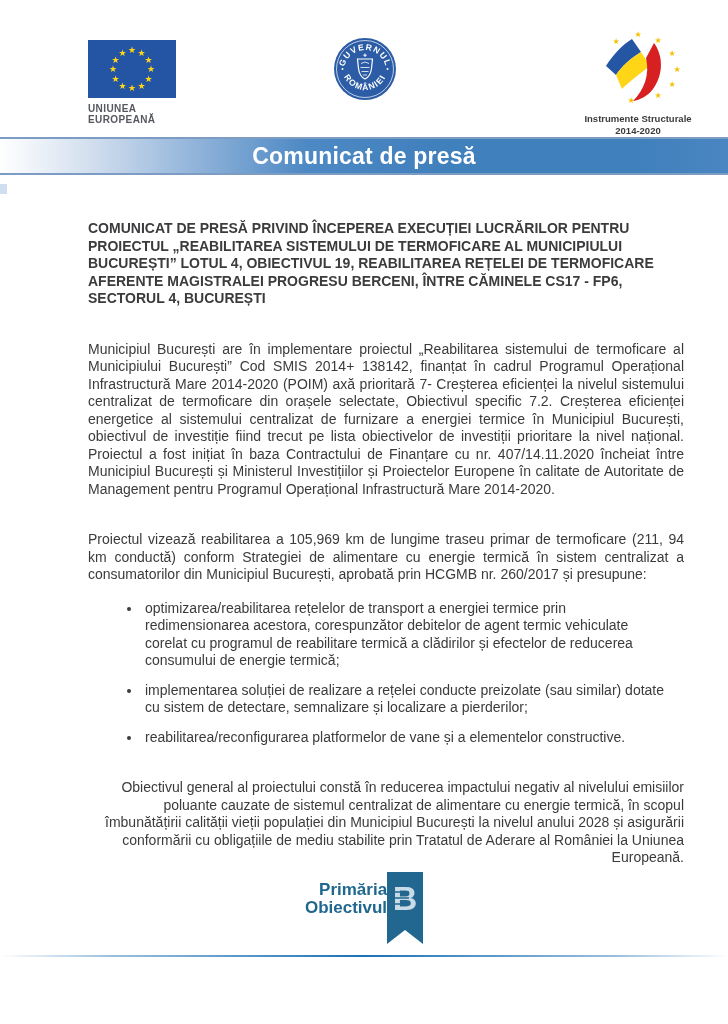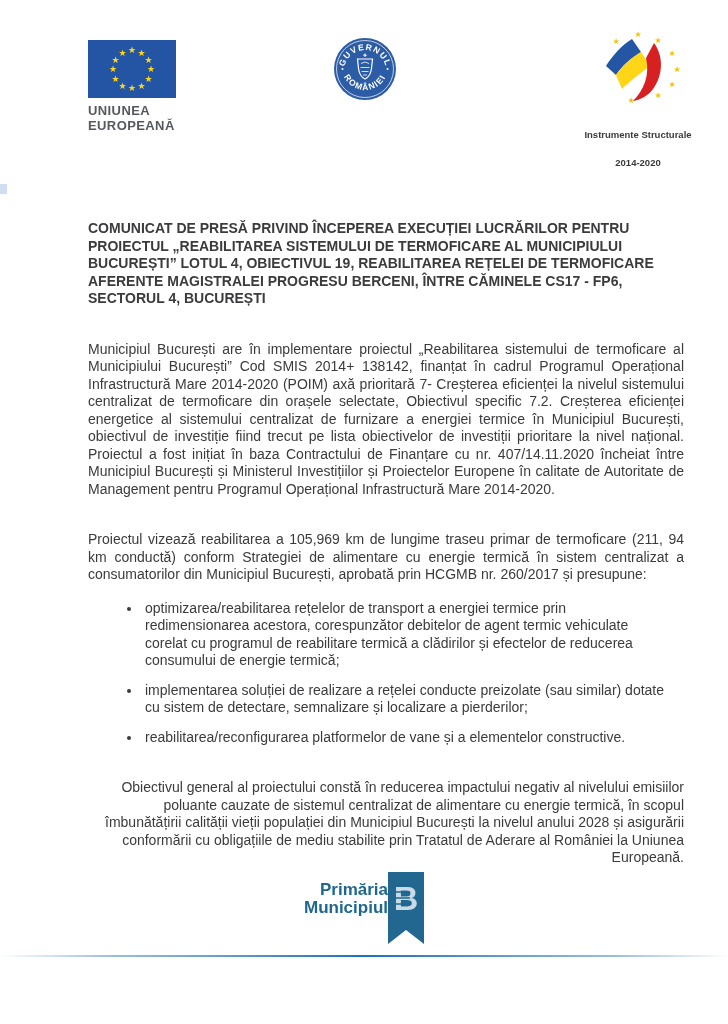--- a/index.html
+++ b/index.html
@@ -4,24 +4,24 @@
 <style>
   html,body{margin:0;padding:0;background:#ffffff;}
   .page{
     position:relative;width:728px;height:1024px;margin:0 auto;background:#ffffff;
     font-family:"Liberation Sans","DejaVu Sans",sans-serif;color:#3b3b3d;overflow:hidden;
   }
   
   .logo-row{position:absolute;top:0;left:0;width:728px;height:136px;}
   .eu-block{position:absolute;left:88px;top:40px;width:110px;text-align:left;}
   .eu-flag{display:block;}
-  .eu-caption{margin-top:5px;font-size:13px;font-weight:bold;letter-spacing:.4px;color:#55595e;}
+  .eu-caption{margin-top:5px;font-size:10px;font-weight:bold;letter-spacing:.4px;color:#55595e;}
   .gov-block{position:absolute;left:333px;top:37px;}
   .is-block{position:absolute;left:578px;top:26px;width:120px;text-align:center;}
-  .is-caption{font-size:9.5px;font-weight:bold;color:#3a3a3c;line-height:11px;margin-top:17px;}
+  .is-caption{font-size:9.5px;font-weight:bold;color:#3a3a3c;line-height:11px;margin-top:1px;}
   
   .banner{
     position:absolute;left:0;top:137px;width:728px;height:34px;
     border-top:2px solid #7c9cc4;border-bottom:2px solid #7c9cc4;
     background:linear-gradient(90deg,#ffffff 0%,#d4e0ef 12%,#8cb0d8 28%,#4d89c4 42%,#4080bd 60%,#4080bd 88%,#4a86c1 100%);
     display:flex;align-items:center;justify-content:center;
   }
   .banner-title{color:#ffffff;font-size:23px;font-weight:bold;letter-spacing:.2px;}
   .banner-notch{position:absolute;left:0;top:184px;width:7px;height:10px;background:#cfdef1;}
   
@@ -106,38 +106,41 @@
         </g>
         <path d="M20,40 C26,30 36,19 46,13 L55,26 C45,32 35,41 30,49 Z" fill="#2456a4"></path>
         <path d="M30,49 C35,41 45,32 55,26 L64,40 C53,48 42,57 36,63 Z" fill="#ffd617"></path>
         <path d="M68,17 C77,29 78,48 67,63 C62,70 54,74 47,75 C58,64 64,49 60,32 Z" fill="#d62021"></path>
       </svg>
       <div class="is-caption">Instrumente Structurale</div>
       <div class="is-caption">2014-2020</div>
     </div>
   </div>
 
+  <div class="banner">
+    <span class="banner-title">Comunicat de presă</span>
+  </div>
   <div class="banner-notch"></div>
 
   <div class="content">
     <div class="doc-heading">COMUNICAT DE PRESĂ PRIVIND ÎNCEPEREA EXECUȚIEI LUCRĂRILOR PENTRU PROIECTUL „REABILITAREA SISTEMULUI DE TERMOFICARE AL MUNICIPIULUI BUCUREȘTI” LOTUL 4, OBIECTIVUL 19, REABILITAREA REȚELEI DE TERMOFICARE AFERENTE MAGISTRALEI PROGRESU BERCENI, ÎNTRE CĂMINELE CS17 - FP6, SECTORUL 4, BUCUREȘTI</div>
     <p class="para">Municipiul București are în implementare proiectul „Reabilitarea sistemului de termoficare al Municipiului București” Cod SMIS 2014+ 138142, finanțat în cadrul Programul Operațional Infrastructură Mare 2014-2020 (POIM) axă prioritară 7- Creșterea eficienței la nivelul sistemului centralizat de termoficare din orașele selectate, Obiectivul specific 7.2. Creșterea eficienței energetice al sistemului centralizat de furnizare a energiei termice în Municipiul București, obiectivul de investiție fiind trecut pe lista obiectivelor de investiții prioritare la nivel național. Proiectul a fost inițiat în baza Contractului de Finanțare cu nr. 407/14.11.2020 încheiat între Municipiul București și Ministerul Investițiilor și Proiectelor Europene în calitate de Autoritate de Management pentru Programul Operațional Infrastructură Mare 2014-2020.</p>
     <p class="para">Proiectul vizează reabilitarea a 105,969 km de lungime traseu primar de termoficare (211, 94 km conductă) conform Strategiei de alimentare cu energie termică în sistem centralizat a consumatorilor din Municipiul București, aprobată prin HCGMB nr. 260/2017 și presupune:</p>
     <ul class="doc-bullets">
       <li>optimizarea/reabilitarea rețelelor de transport a energiei termice prin redimensionarea acestora, corespunzător debitelor de agent termic vehiculate corelat cu programul de reabilitare termică a clădirilor și efectelor de reducerea consumului de energie termică;</li>
       <li>implementarea soluției de realizare a rețelei conducte preizolate (sau similar) dotate cu sistem de detectare, semnalizare și localizare a pierderilor;</li>
       <li>reabilitarea/reconfigurarea platformelor de vane și a elementelor constructive.</li>
     </ul>
     <p class="para ragged">Obiectivul general al proiectului constă în reducerea impactului negativ al nivelului emisiilor poluante cauzate de sistemul centralizat de alimentare cu energie termică, în scopul îmbunătățirii calității vieții populației din Municipiul București la nivelul anului 2028 și asigurării conformării cu obligațiile de mediu stabilite prin Tratatul de Aderare al României la Uniunea Europeană.</p>
   </div>
 
   <div class="footer-logo">
     <div class="footer-logo-text">
       <div>Primăria</div>
-      <div>Municipiul</div>
+      <div>Obiectivul</div>
     </div>
     <svg width="36" height="72" viewBox="0 0 36 72">
       <path d="M0,0 H36 V72 L18,58 L0,72 Z" fill="#21678f"></path>
       <text x="18" y="38" text-anchor="middle" font-size="34" font-weight="bold" fill="#dce8f0" opacity="0.9">B</text>
       <g stroke="#21678f" stroke-width="1.3">
         <path d="M4,14 h18 M4,20 h18 M4,26 h18 M4,32 h18"></path>
       </g>
     </svg>
   </div>
   <div class="footer-rule"></div>

